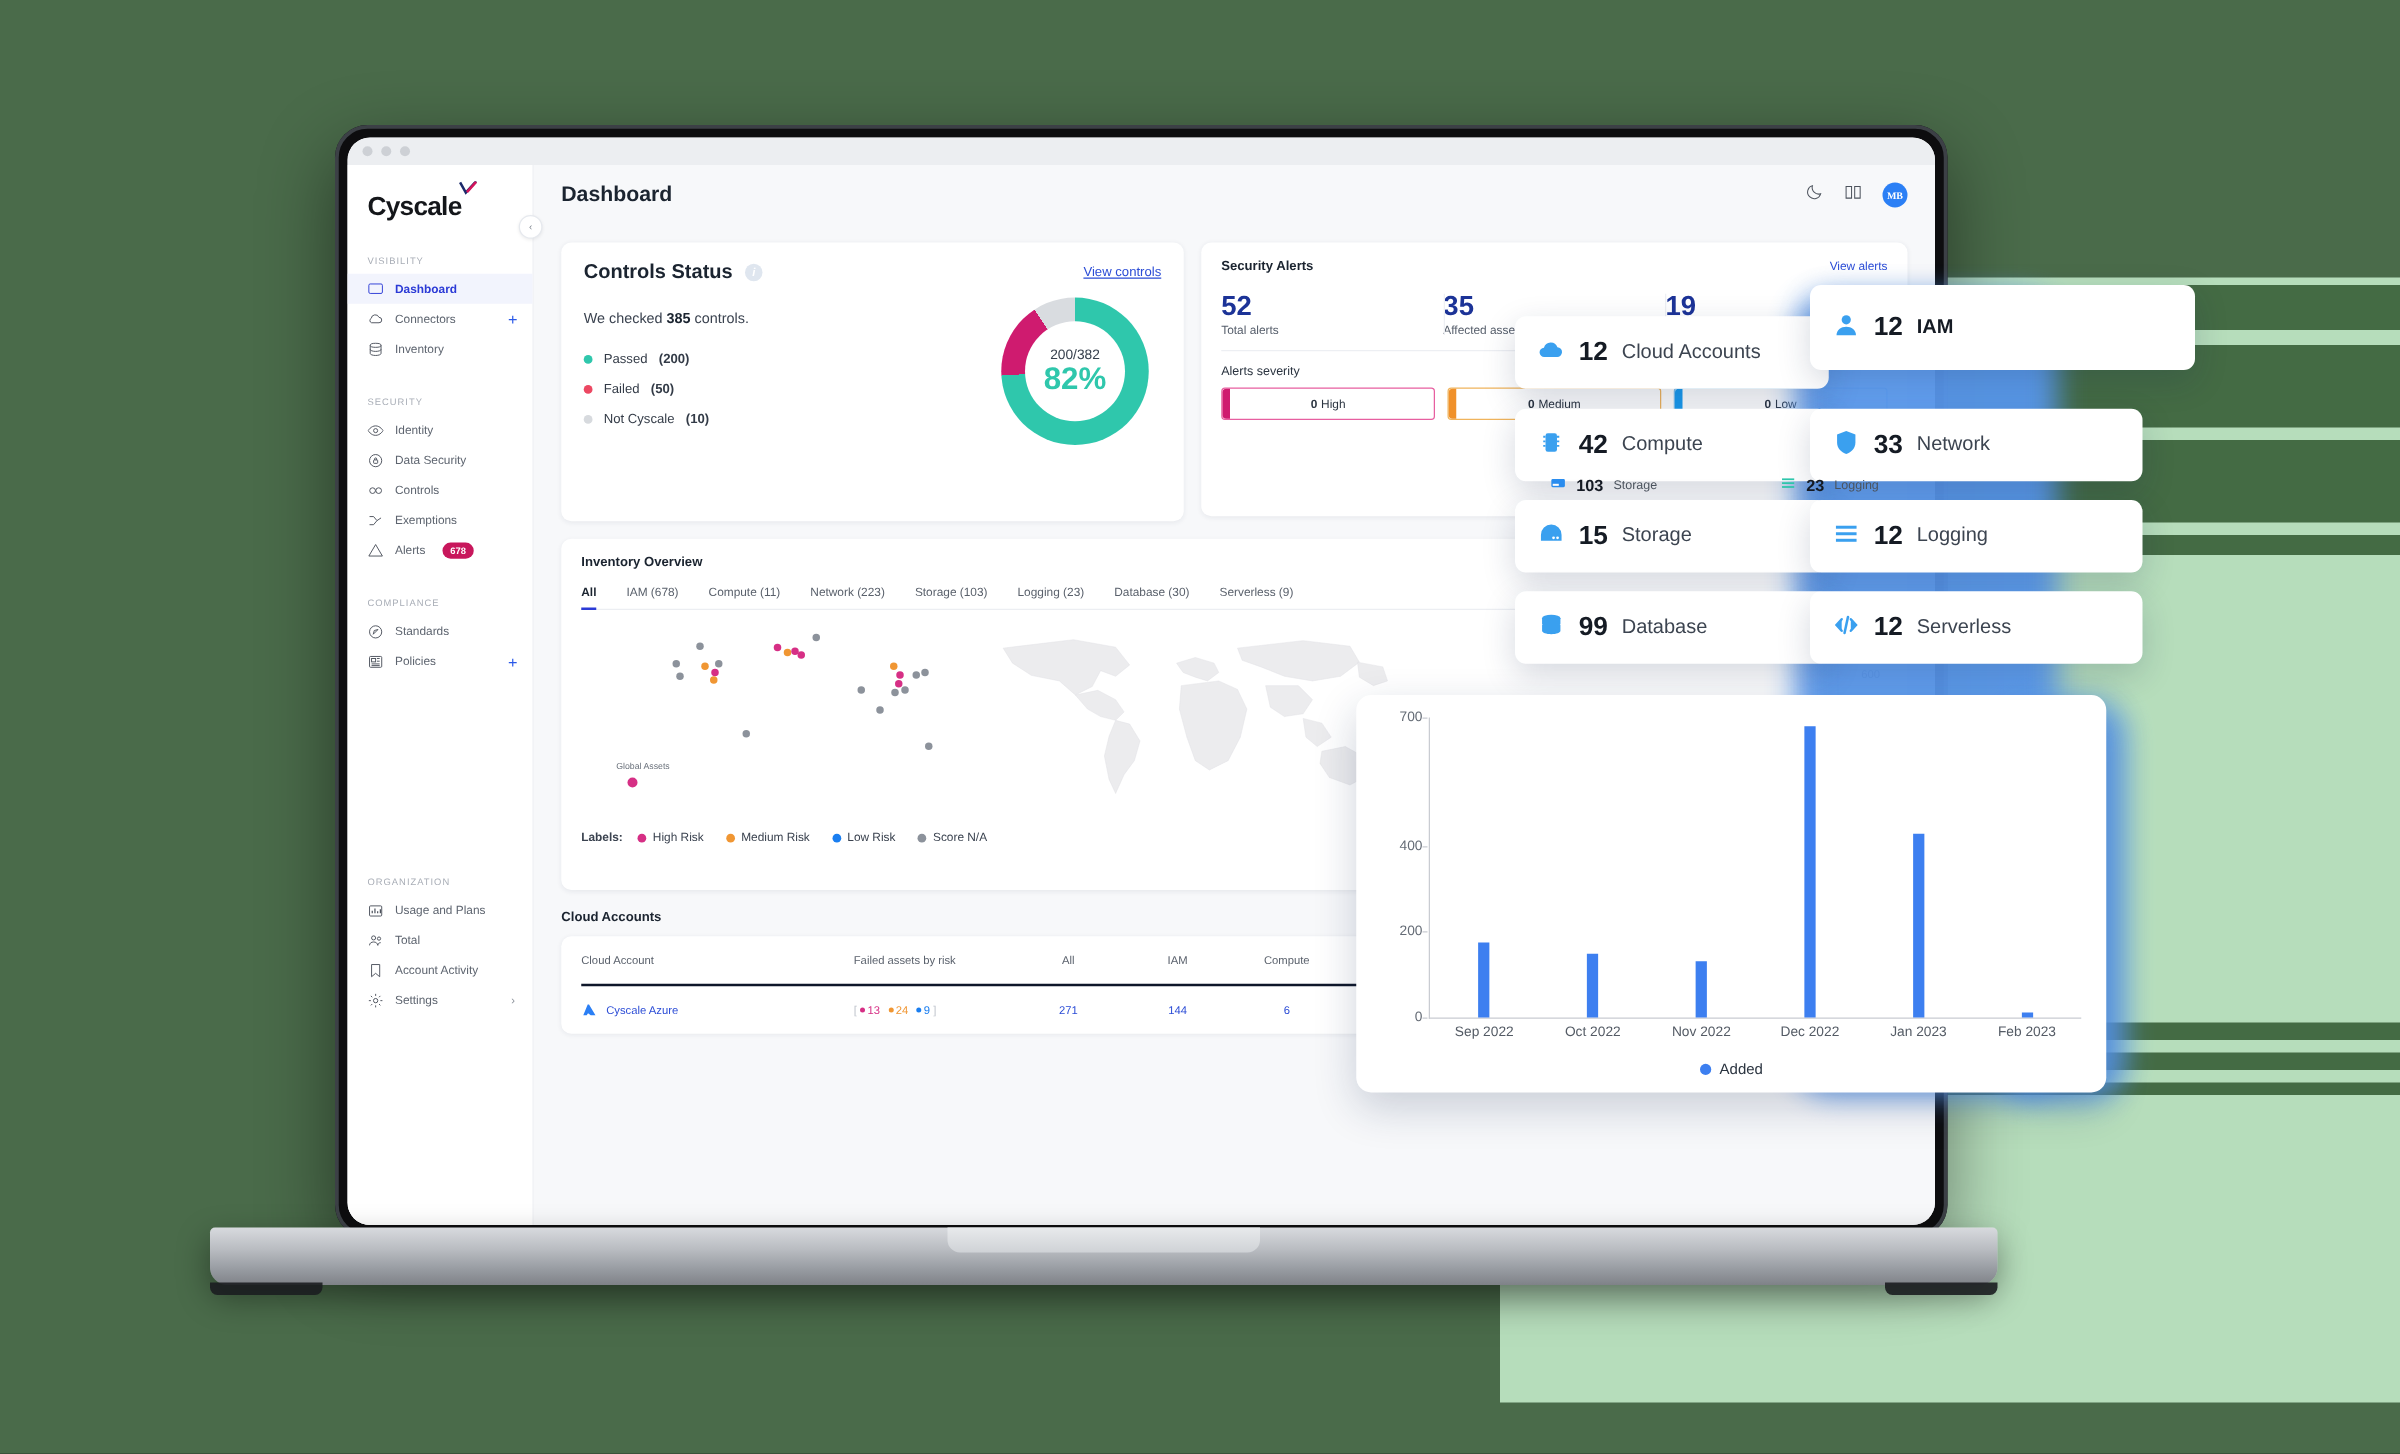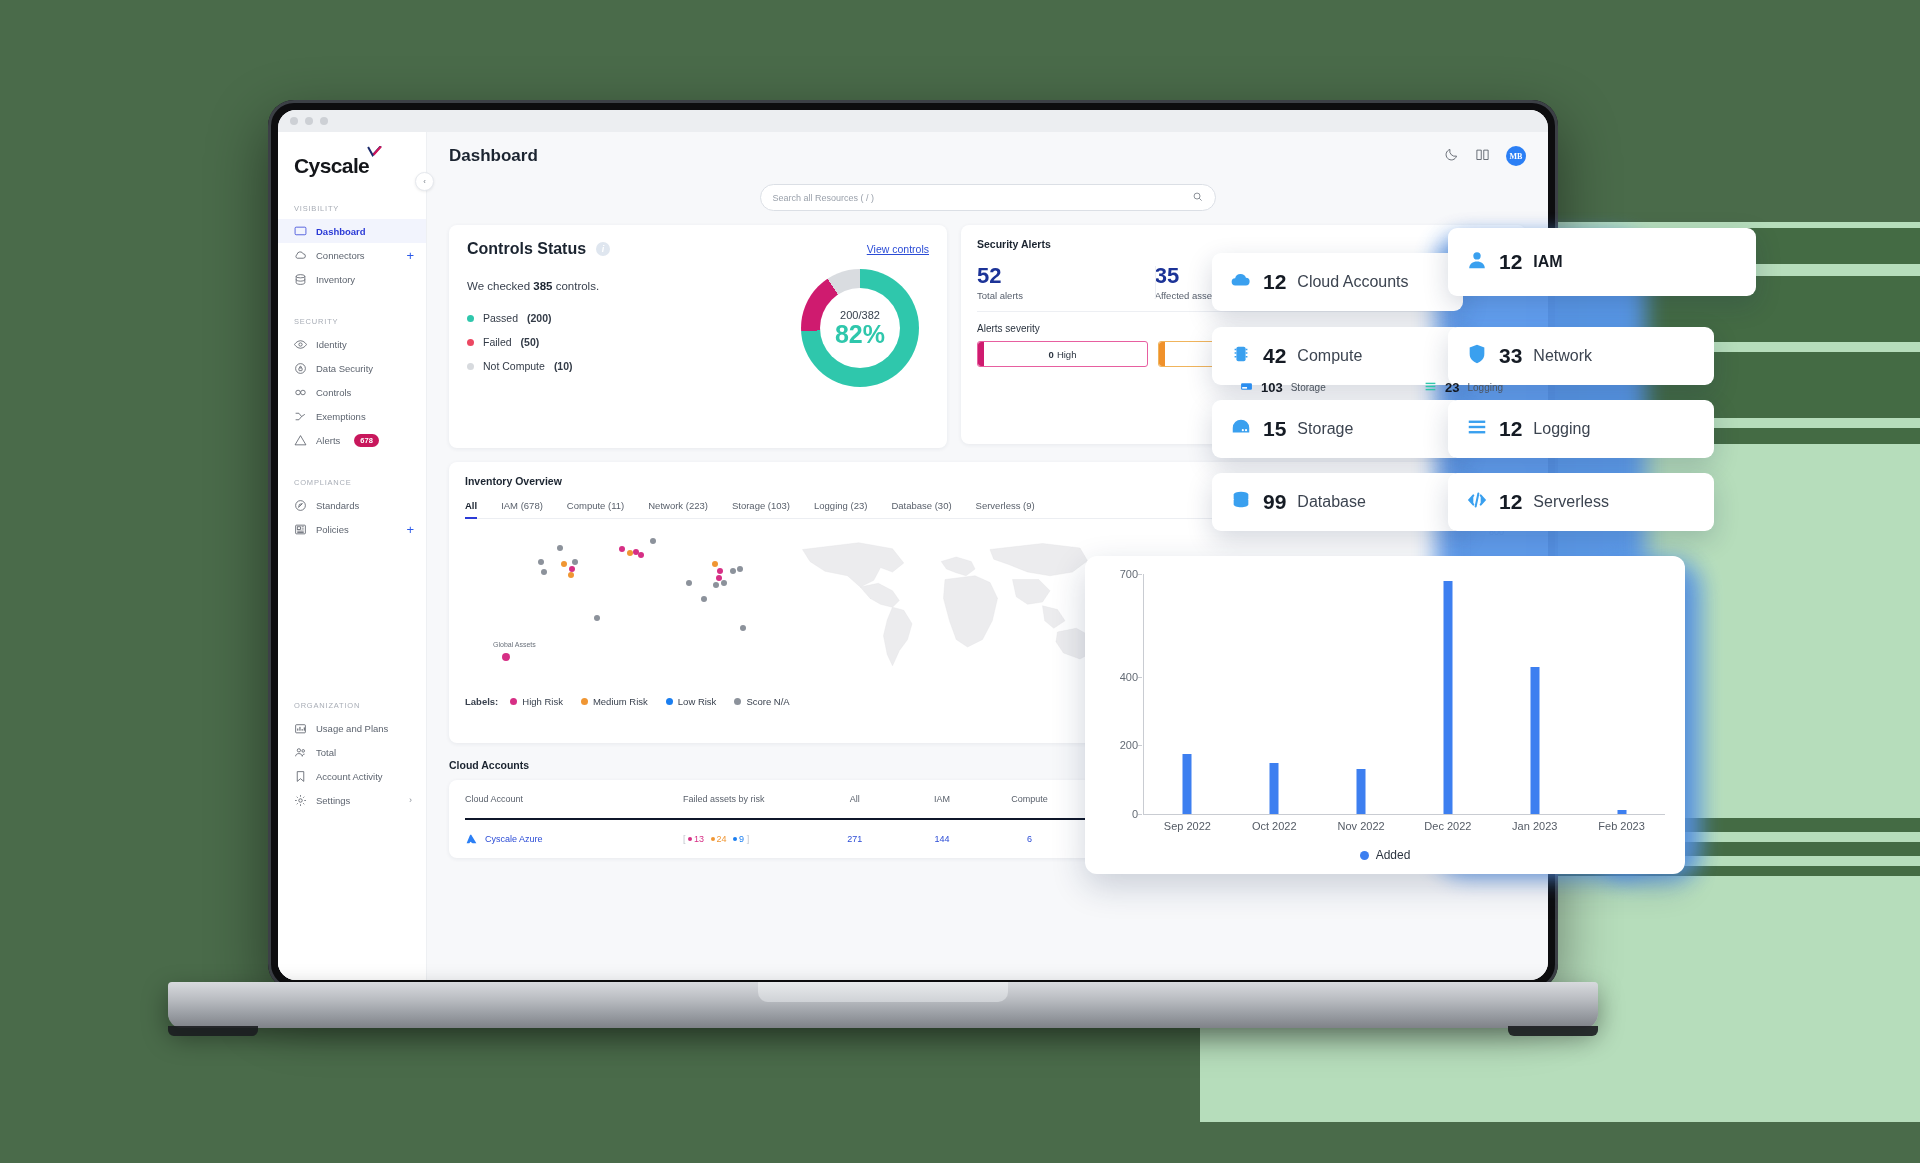--- a/index.html
+++ b/index.html
@@ -378,29 +378,20 @@
               <span><svg viewBox="0 0 24 24">
                     <path d="M20 14.5A8.5 8.5 0 0 1 9.5 4a8.5 8.5 0 1 0 10.5 10.5z"></path>
                   </svg></span>
               <span><svg viewBox="0 0 24 24">
                     <path d="M3 5h7v15H3zM21 5h-7v15h7z"></path>
                   </svg></span>
               <span class="avatar">MB</span>
             </div>
           </div>
 
-          <div class="searchwrap">
-            <div class="searchbox">
-              <span>Search all Resources ( / )</span>
-              <span class="mag"><svg viewBox="0 0 24 24">
-                    <circle cx="11" cy="11" r="6.5"></circle>
-                    <path d="M16 16l5 5"></path>
-                  </svg></span>
-            </div>
-          </div>
 
           <div class="content">
 
             <div class="row">
 
               <div class="card controls-card">
                 <div class="c-head">
                   <div class="c-title">Controls Status</div>
                   <div class="info-i">i</div>
                   <div class="view-link">View controls</div>
@@ -414,21 +405,21 @@
                     <span>Passed</span>
                     <b>(200)</b>
                   </div>
                   <div class="legend-row">
                     <span class="ldot" style="background:#ec4862"></span>
                     <span>Failed</span>
                     <b>(50)</b>
                   </div>
                   <div class="legend-row">
                     <span class="ldot" style="background:#d7dade"></span>
-                    <span>Not Compute</span>
+                    <span>Not Cyscale</span>
                     <b>(10)</b>
                   </div>
                 </div>
                 <div class="donut" id="donut" style="background: conic-gradient(rgb(47, 199, 172) 0deg, rgb(47, 199, 172) 266.667deg, rgb(207, 27, 111) 266.667deg, rgb(207, 27, 111) 326.667deg, rgb(217, 220, 224) 326.667deg, rgb(217, 220, 224) 360deg);">
                   <div class="hole">
                     <div class="frac">200/382</div>
                     <div class="pct">82%</div>
                   </div>
                 </div>
               </div>

